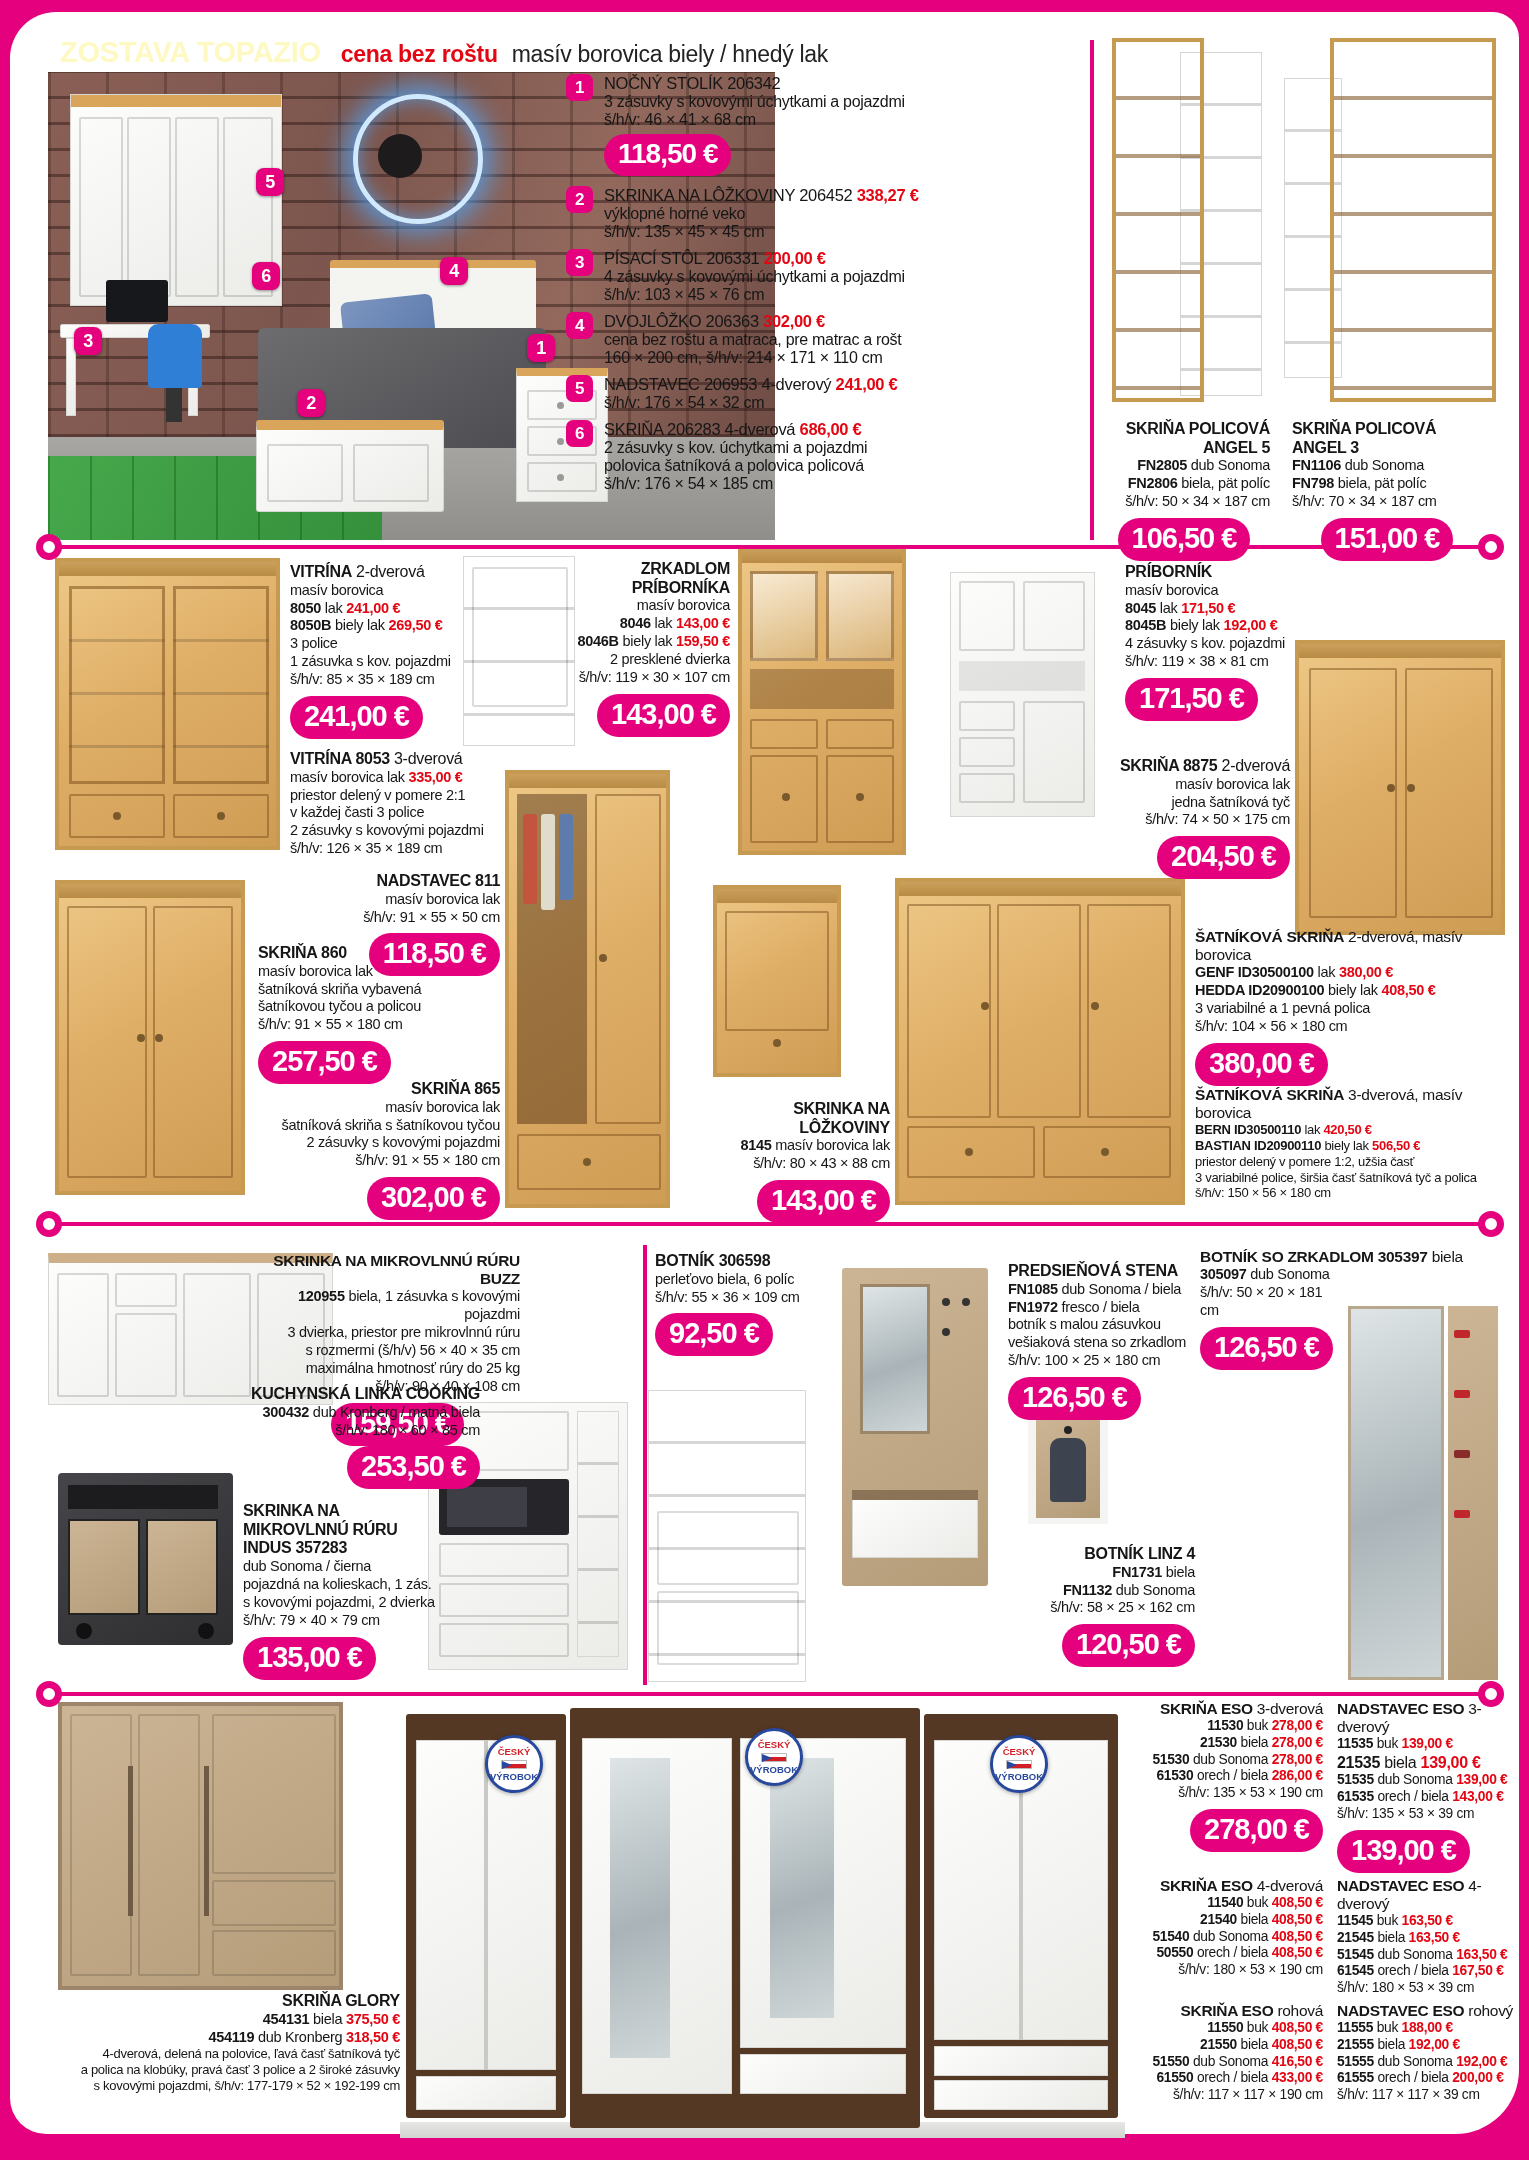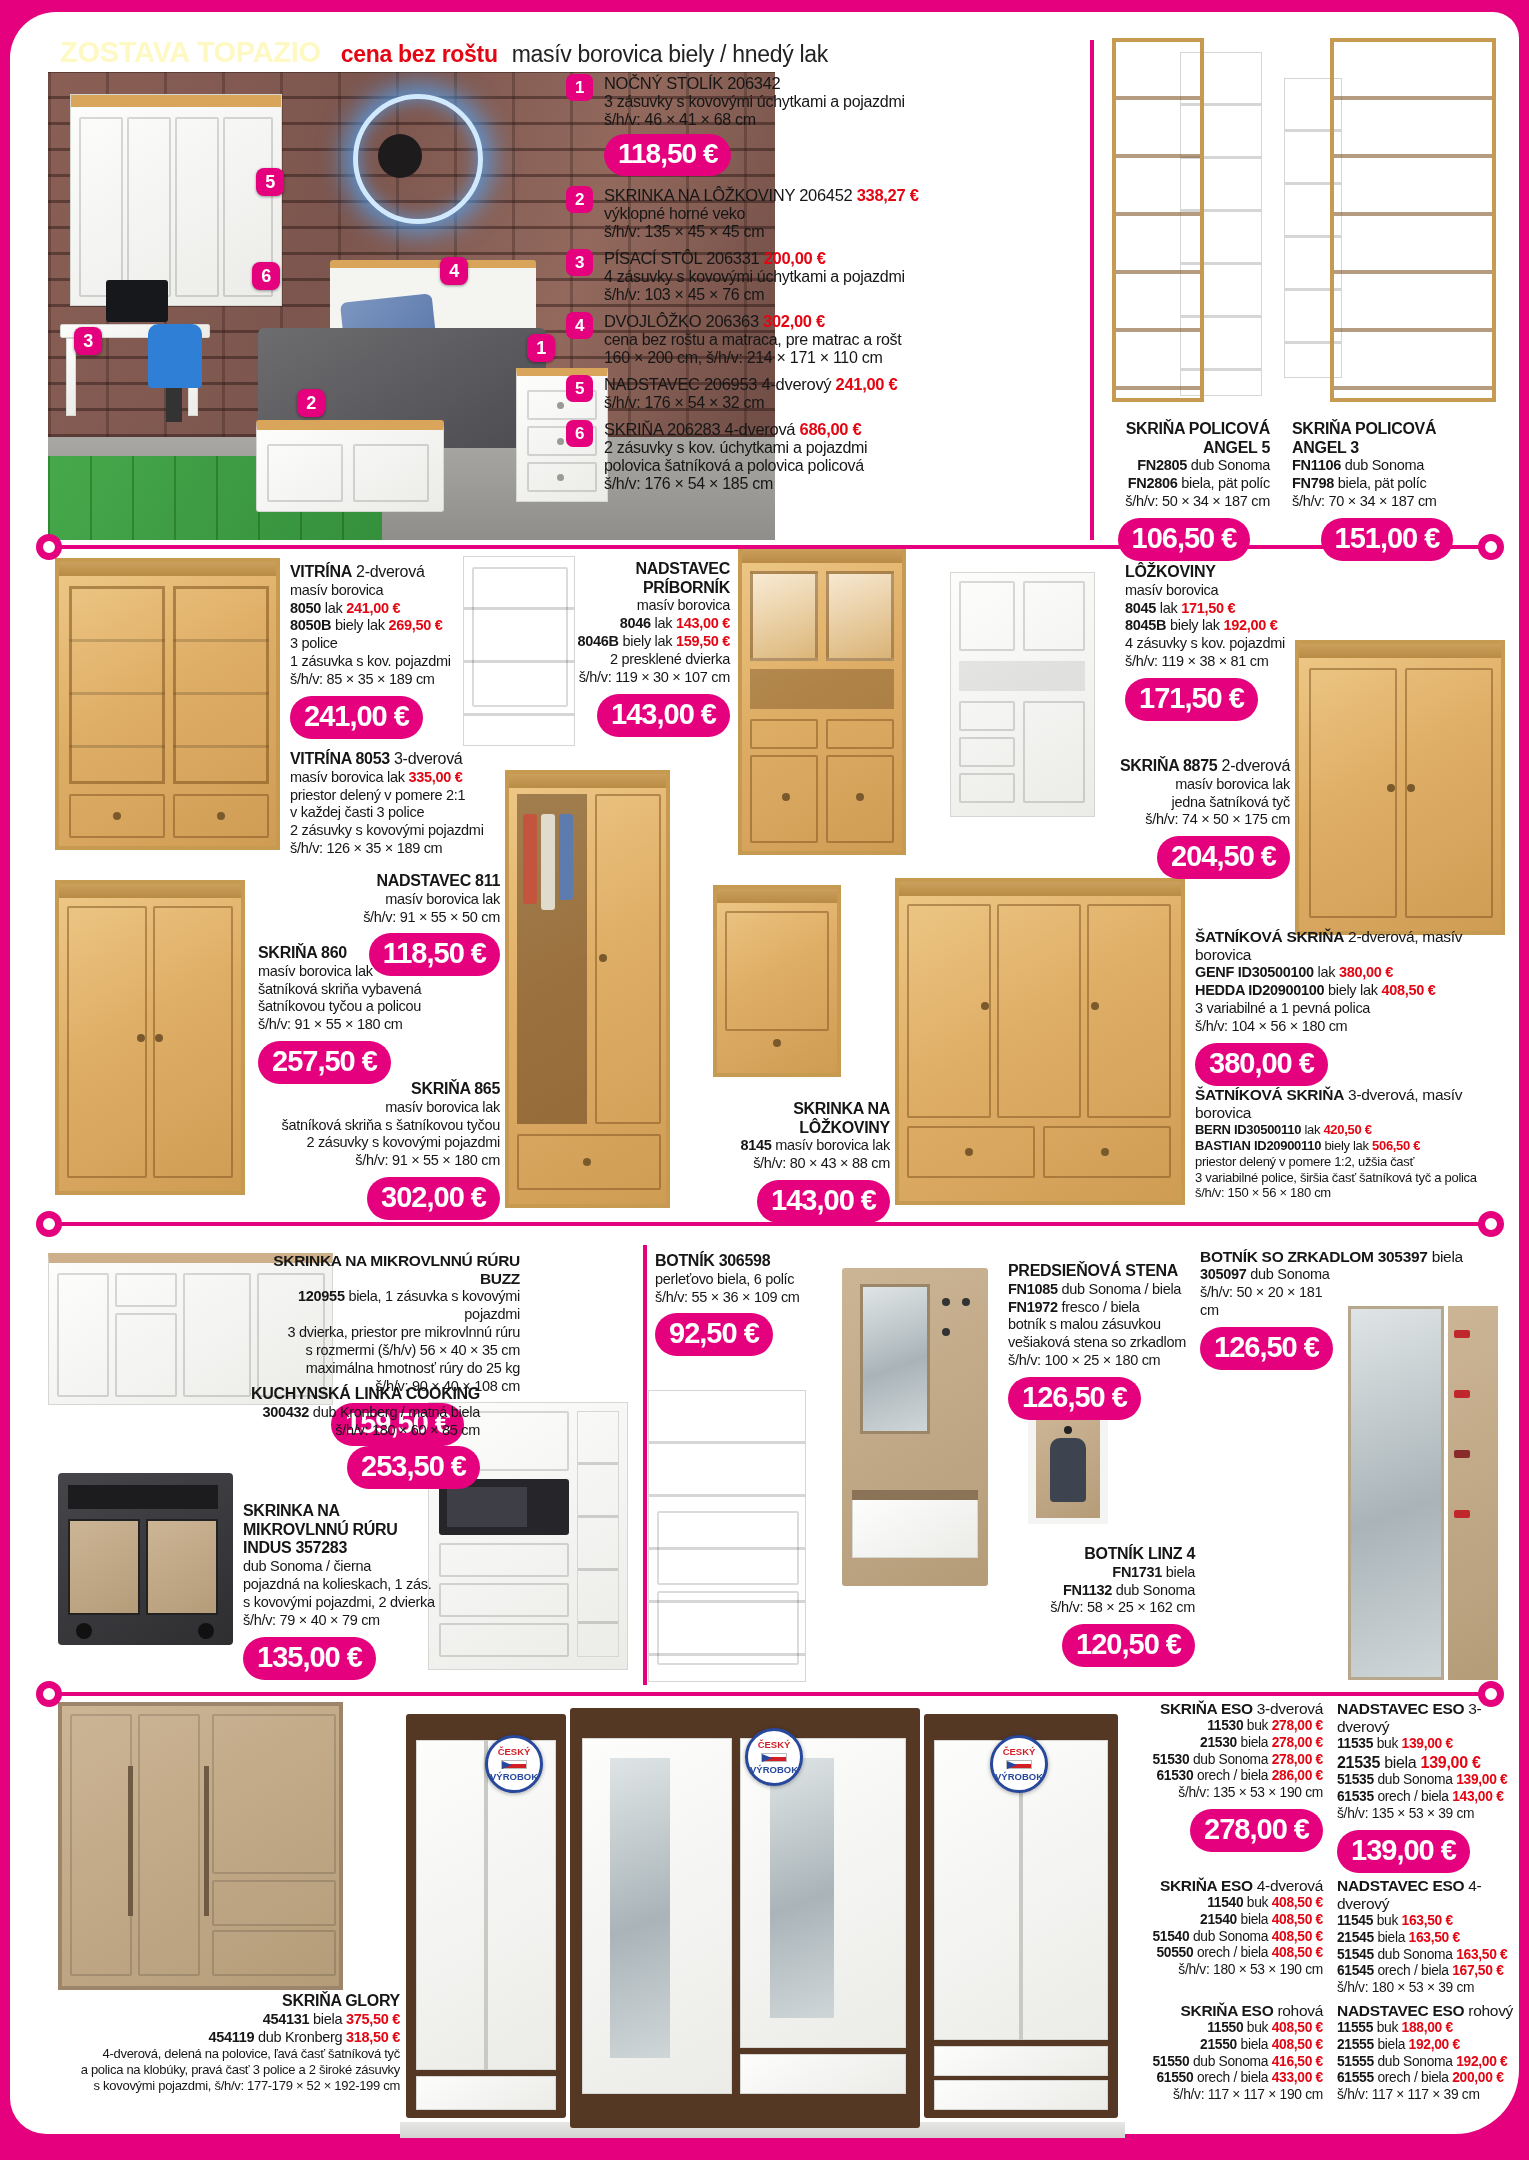--- a/index.html
+++ b/index.html
@@ -270,32 +270,32 @@
   <div class="t"><span class="b">VITRÍNA 8053</span><span> 3-dverová</span><span class="r"></span></div>
   <div>
       <div class="ln"><span class="b"></span><span>masív borovica lak </span><span class="r">335,00 €</span></div>
       <div class="ln"><span class="b"></span><span>priestor delený v pomere 2:1</span><span class="r"></span></div>
       <div class="ln"><span class="b"></span><span>v každej časti 3 police</span><span class="r"></span></div>
       <div class="ln"><span class="b"></span><span>2 zásuvky s kovovými pojazdmi</span><span class="r"></span></div>
       <div class="ln"><span class="b"></span><span>š/h/v: 126 × 35 × 189 cm</span><span class="r"></span></div>
     </div>
 </div>
 <div class="blk right" style="left:545px;top:560px;width:185px">
-  <div class="t"><span class="b">NADSTAVEC PRÍBORNÍK</span><span></span><span class="r"></span></div>
+  <div class="t"><span class="b">ZRKADLOM PRÍBORNÍKA</span><span></span><span class="r"></span></div>
   <div>
       <div class="ln"><span class="b"></span><span>masív borovica</span><span class="r"></span></div>
       <div class="ln"><span class="b">8046</span><span> lak </span><span class="r">143,00 €</span></div>
       <div class="ln"><span class="b">8046B</span><span> biely lak </span><span class="r">159,50 €</span></div>
       <div class="ln"><span class="b"></span><span>2 presklené dvierka</span><span class="r"></span></div>
       <div class="ln"><span class="b"></span><span>š/h/v: 119 × 30 × 107 cm</span><span class="r"></span></div>
     </div>
   <span class="badge">143,00 €</span>
 </div>
 <div class="blk" style="left:1125px;top:563px;width:180px">
-  <div class="t"><span class="b">LÔŽKOVINY</span><span></span><span class="r"></span></div>
+  <div class="t"><span class="b">PRÍBORNÍK</span><span></span><span class="r"></span></div>
   <div>
       <div class="ln"><span class="b"></span><span>masív borovica</span><span class="r"></span></div>
       <div class="ln"><span class="b">8045</span><span> lak </span><span class="r">171,50 €</span></div>
       <div class="ln"><span class="b">8045B</span><span> biely lak </span><span class="r">192,00 €</span></div>
       <div class="ln"><span class="b"></span><span>4 zásuvky s kov. pojazdmi</span><span class="r"></span></div>
       <div class="ln"><span class="b"></span><span>š/h/v: 119 × 38 × 81 cm</span><span class="r"></span></div>
     </div>
   <span class="badge">171,50 €</span>
 </div>
 <div class="blk right" style="left:1115px;top:757px;width:175px">

